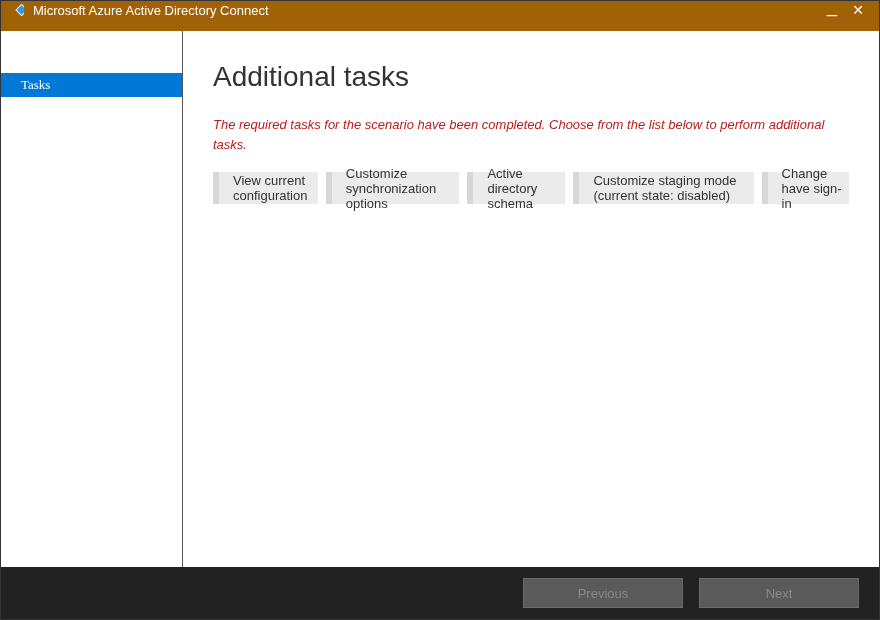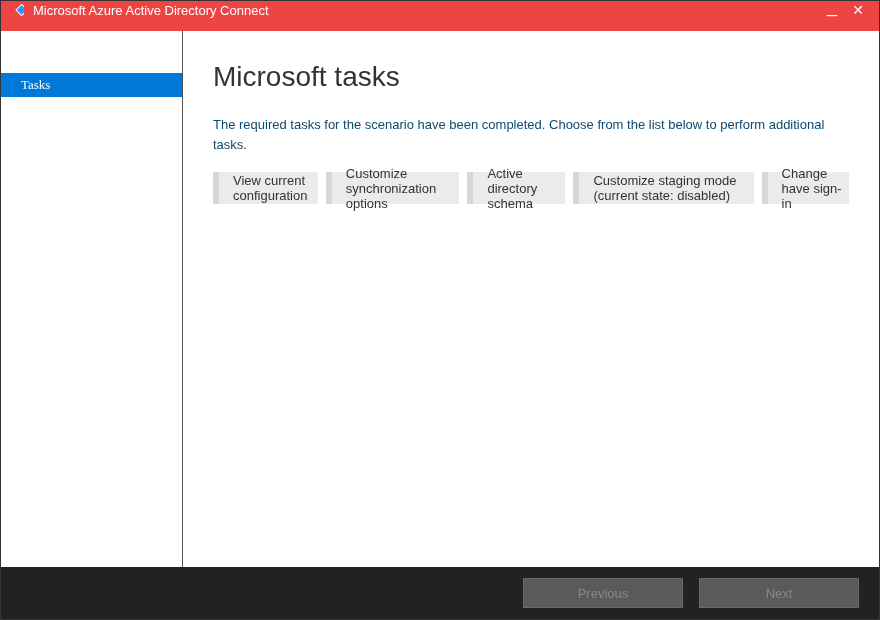--- a/index.html
+++ b/index.html
@@ -6,21 +6,21 @@
     body {
       font-family: "Segoe UI", Tahoma, sans-serif;
       background: #fff;
       width: 880px;
       height: 620px;
       overflow: hidden;
       border: 1px solid #333;
     }
     .titlebar {
       height: 30px;
-      background: #ef4444;
+      background: #a16207;
       color: #fff;
       display: flex;
       align-items: center;
       padding: 0 8px 12px 6px;
       font-size: 13px;
     }
     .titlebar .app-icon {
       width: 18px;
       height: 18px;
       margin-right: 8px;
@@ -68,23 +68,24 @@
       padding: 30px 30px 0 30px;
     }
     .page-title {
       font-size: 28px;
       font-weight: 300;
       color: #333;
       margin-bottom: 22px;
     }
     .description {
       font-size: 13px;
-      color: #0c4a6e;
+      color: #b91c1c;
       line-height: 1.5;
       margin-bottom: 18px;
+      font-style: italic;
     }
     .task-list { display: flex; flex-direction: row; gap: 8px; }
     .task-item {
       height: 32px;
       background: #ebebeb;
       border-left: 6px solid #d7d7d7;
       display: flex;
       align-items: center;
       padding-left: 14px;
       font-size: 13px;
@@ -128,21 +129,21 @@
   <span class="win-btn">✕</span>
 </div>
 
 <div class="content">
   <div class="sidebar">
     <div class="sidebar-item">
       <span>Tasks</span>
     </div>
   </div>
   <div class="main">
-    <h1 class="page-title">Microsoft tasks</h1>
+    <h1 class="page-title">Additional tasks</h1>
     <p class="description">The required tasks for the scenario have been completed. Choose from the list below to perform additional tasks.</p>
     <div class="task-list">
       <div class="task-item">
         <span>View current configuration</span>
       </div>
       <div class="task-item">
         <span>Customize synchronization options</span>
       </div>
       <div class="task-item">
         <span>Active directory schema</span>

